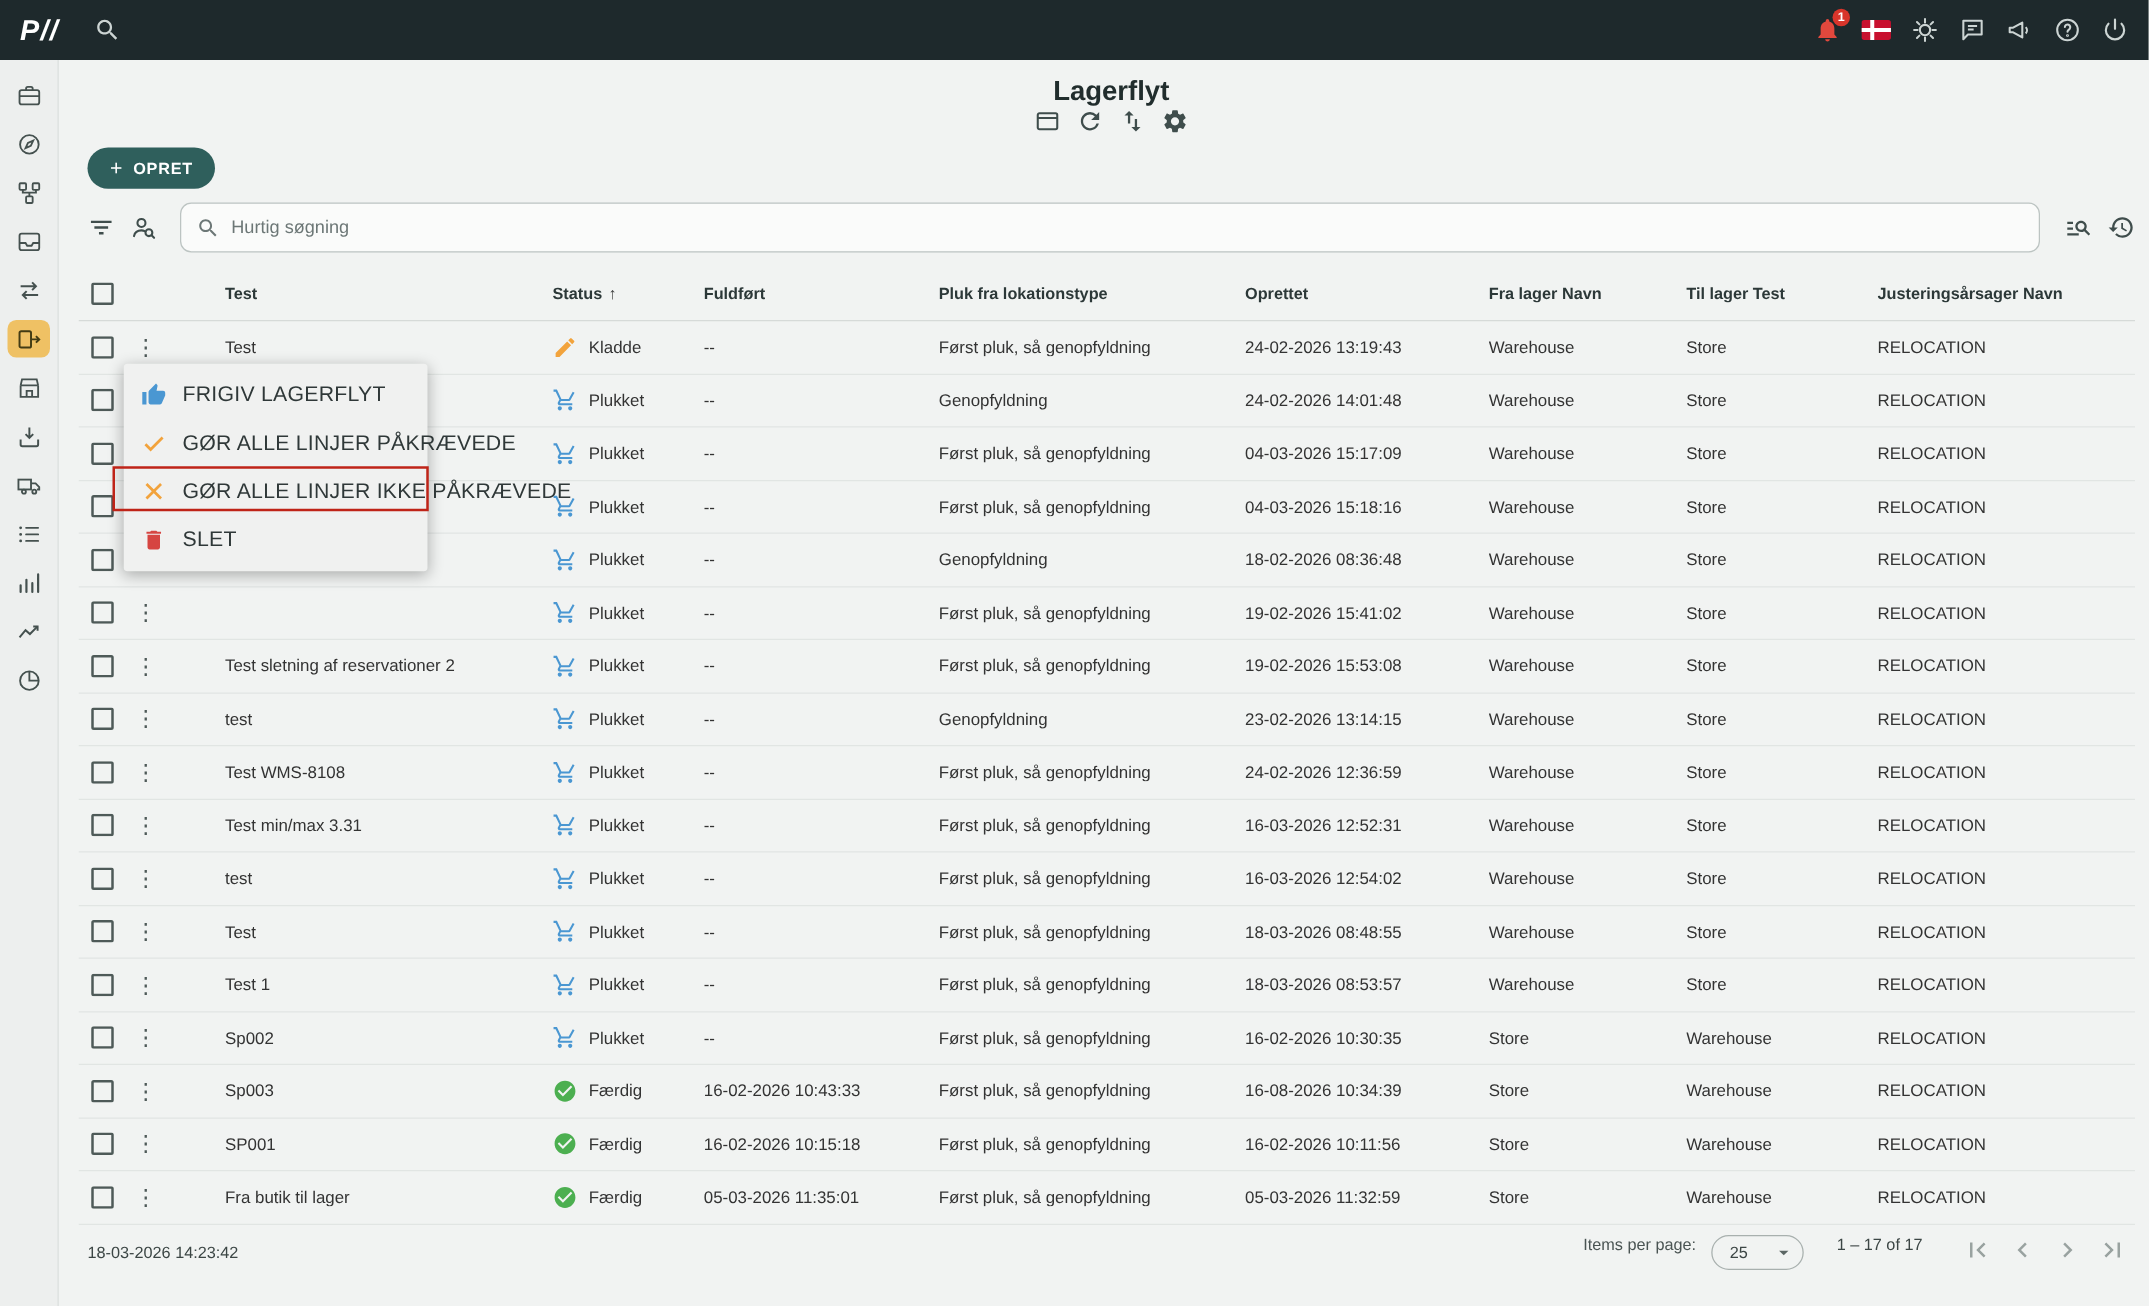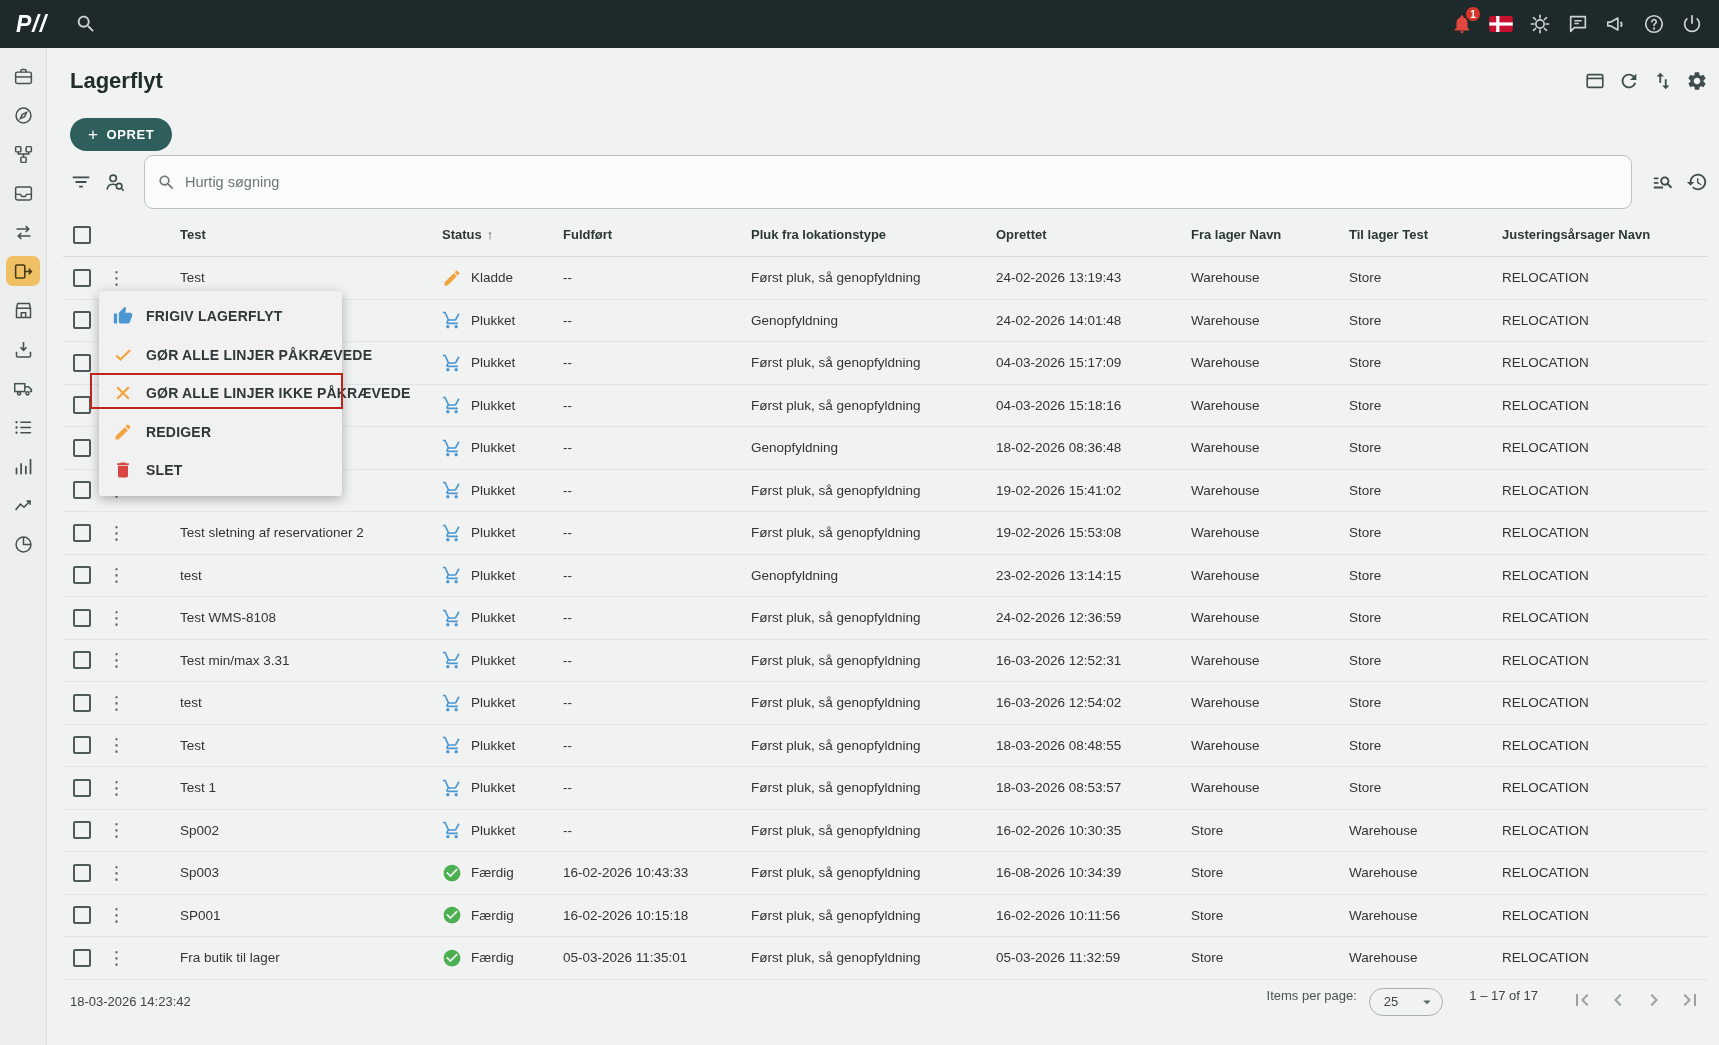--- a/index.html
+++ b/index.html
@@ -19,34 +19,34 @@
   
   .layout { display:flex; height:997px; }
   .sidebar { width:47px; background:#edefee; border-right:1px solid #dcdfde; display:flex; flex-direction:column; align-items:center; padding-top:13px; gap:9px; flex:none; }
   .side-item { width:34px; height:30px; display:flex; align-items:center; justify-content:center; color:#45514f; border-radius:7px; cursor:pointer; }
   .side-item svg { width:21px; height:21px; }
   .side-item .side-ic { display:inline-flex; width:21px; height:21px; }
   .side-item.active { background:#efc164; color:#433c14; }
   .main { flex:1; padding:0 11px 0 16px; position:relative; min-width:0; }
 
   
-  .page-header { display:flex; justify-content:space-between; align-items:center; margin-top:12px; height:42px; padding-left:7px; }
+  .page-header { display:flex; justify-content:space-between; align-items:center; margin-top:12px; height:42px; padding-left:7px;flex-direction:column; }
   .page-title { font-size:22px; font-weight:600; color:#212d2d; }
   .header-actions { display:flex; align-items:center; gap:12px; }
   .ha-icon { width:22px; height:22px; color:#3f4d4c; cursor:pointer; display:inline-flex; }
   .ha-icon svg { width:100%; height:100%; }
 
   .create-btn { margin:16px 0 0 7px; height:33px; background:#2f5f5c; color:#fff; border:none; border-radius:17px; padding:0 18px; font-size:13px; font-weight:700; letter-spacing:0.6px; display:inline-flex; align-items:center; gap:8px; cursor:pointer; font-family:inherit; }
   .create-btn .plus { font-size:17px; font-weight:400; line-height:1; }
 
   
   .filter-row { display:flex; align-items:center; margin-top:12px; height:38px; gap:12px; padding-left:7px; }
   .fr-icon { width:22px; height:22px; color:#3f4d4c; cursor:pointer; flex:none; display:inline-flex; }
   .fr-icon svg { width:100%; height:100%; }
-  .search-box { flex:1; height:54px; background:#fafbfa; border:1px solid #bcc4c2; border-radius:9px; display:flex; align-items:center; padding:0 12px; gap:9px; margin:0 8px 0 6px; min-width:0; }
+  .search-box { flex:1; height:40px; background:#fafbfa; border:1px solid #bcc4c2; border-radius:9px; display:flex; align-items:center; padding:0 12px; gap:9px; margin:0 8px 0 6px; min-width:0; }
   .search-box .sb-icon { width:19px; height:19px; color:#6c7776; flex:none; display:inline-flex; }
   .search-box .sb-icon svg { width:100%; height:100%; }
   .search-box input { flex:1; border:none; outline:none; background:transparent; font-size:14.5px; color:#333; font-family:inherit; min-width:0; }
   .search-box input::placeholder { color:#6c7776; opacity:1; }
 
   
   .table { margin-top:12px; }
   .trow { display:grid; grid-template-columns:37px 33px 47px 262px 121px 188px 245px 195px 158px 153px 1fr; align-items:center; }
   .thead .trow { height:44px; border-bottom:1px solid #d6dad8; }
   .th { font-weight:600; font-size:13px; color:#2c3838; }
@@ -69,21 +69,21 @@
   .page-size .caret svg { width:100%; height:100%; }
   .range { margin:0 20px 0 26px; }
   .pg-btn { width:24px; height:24px; color:#99a2a0; cursor:pointer; display:inline-flex; margin-left:12px; }
   .pg-btn svg { width:100%; height:100%; }
 
   
   .context-menu { position:absolute; left:99px; top:291px; width:243px; background:#f0f1f0; border-radius:3px; box-shadow:0 3px 12px rgba(0,0,0,0.3); padding:6px 0; z-index:20; }
   .menu-item { height:38.5px; display:flex; align-items:center; gap:13px; padding:0 14px; cursor:pointer; }
   .m-ic { width:20px; height:20px; display:inline-flex; flex:none; }
   .m-ic svg { width:100%; height:100%; }
-  .m-label { font-size:14px; font-weight:700; color:#2f3838; letter-spacing:0.2px; white-space:nowrap; }
+  .m-label { font-size:17px; font-weight:400; color:#2f3838; letter-spacing:0.2px; white-space:nowrap; }
 
   .red-highlight { position:absolute; left:90px; top:373px; width:253px; height:36px; border:2px solid #bf2418; z-index:30; pointer-events:none; }
 </style>
 </head>
 <body>
 
 <div class="topbar">
   <div class="topbar-left">
     <div class="logo">P//</div>
     <span class="tb-icon">
@@ -829,28 +829,20 @@
     <div class="menu-item">
       <span class="m-ic">
         <svg viewBox="0 0 24 24" fill="none" stroke="#f2a33c" stroke-width="2.6">
           <path d="M5 5l14 14M19 5L5 19"></path>
         </svg>
       </span>
       <span class="m-label">GØR ALLE LINJER IKKE PÅKRÆVEDE</span>
     </div>
     <div class="menu-item">
       <span class="m-ic">
-        <svg viewBox="0 0 24 24" fill="#f2a33c">
-          <path d="M3 17.25V21h3.75L17.81 9.94l-3.75-3.75L3 17.25zM20.71 7.04a.996.996 0 000-1.41l-2.34-2.34a.996.996 0 00-1.41 0l-1.83 1.83 3.75 3.75 1.83-1.83z"></path>
-        </svg>
-      </span>
-      <span class="m-label">REDIGER</span>
-    </div>
-    <div class="menu-item">
-      <span class="m-ic">
         <svg viewBox="0 0 24 24" fill="#d64541">
           <path d="M6 19c0 1.1.9 2 2 2h8c1.1 0 2-.9 2-2V7H6v12zM19 4h-3.5l-1-1h-5l-1 1H5v2h14V4z"></path>
         </svg>
       </span>
       <span class="m-label">SLET</span>
     </div>
   </div>
 <div class="red-highlight"></div>
 
 </body></html>

